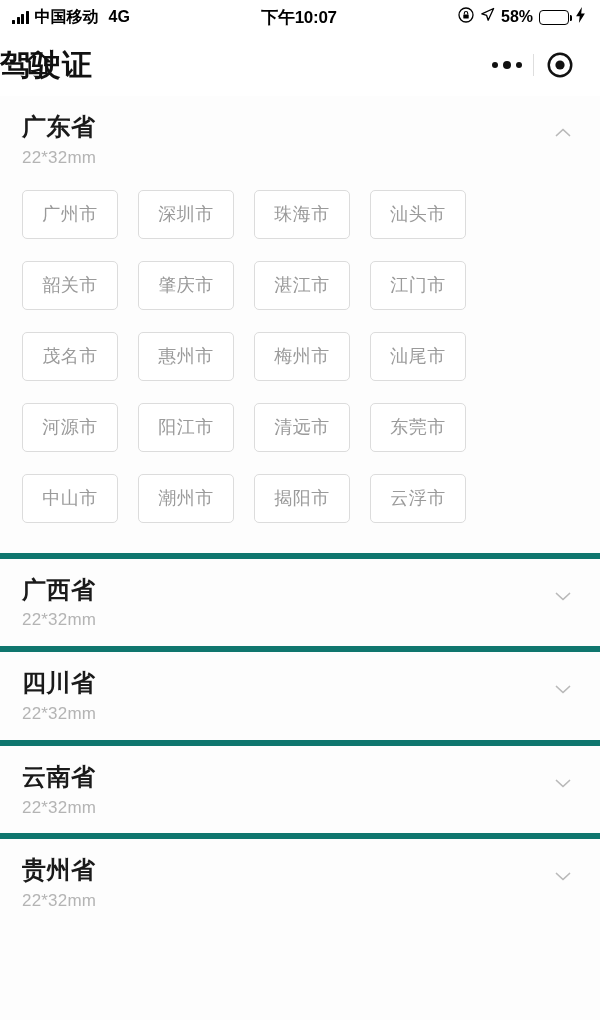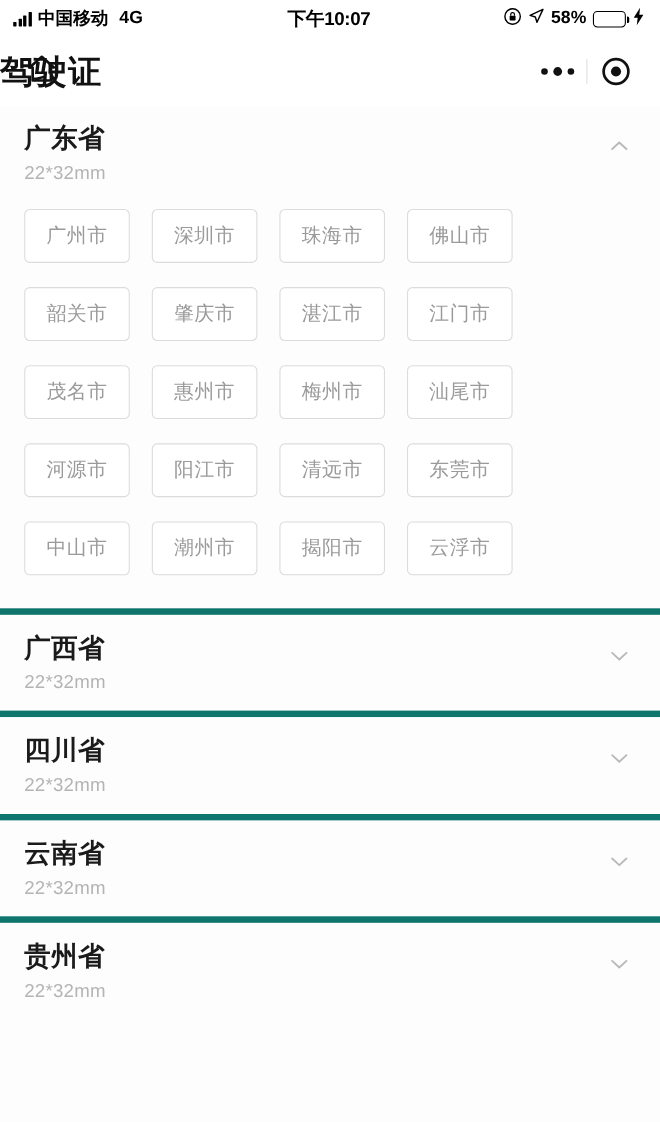--- a/index.html
+++ b/index.html
@@ -325,21 +325,21 @@
           <div class="chevron">
             <svg width="22" height="22" viewBox="0 0 22 22">
               <path d="M4.5 13.5 L11 7.5 L17.5 13.5" fill="none" stroke="#b9b9b9" stroke-width="1.7" stroke-linecap="round" stroke-linejoin="round"></path>
             </svg>
           </div>
         </div>
         <div class="city-grid">
           <div class="city-chip">广州市</div>
           <div class="city-chip">深圳市</div>
           <div class="city-chip">珠海市</div>
-          <div class="city-chip">佛山市</div>
+          <div class="city-chip">汕头市</div>
           <div class="city-chip">韶关市</div>
           <div class="city-chip">肇庆市</div>
           <div class="city-chip">湛江市</div>
           <div class="city-chip">江门市</div>
           <div class="city-chip">茂名市</div>
           <div class="city-chip">惠州市</div>
           <div class="city-chip">梅州市</div>
           <div class="city-chip">汕尾市</div>
           <div class="city-chip">河源市</div>
           <div class="city-chip">阳江市</div>

